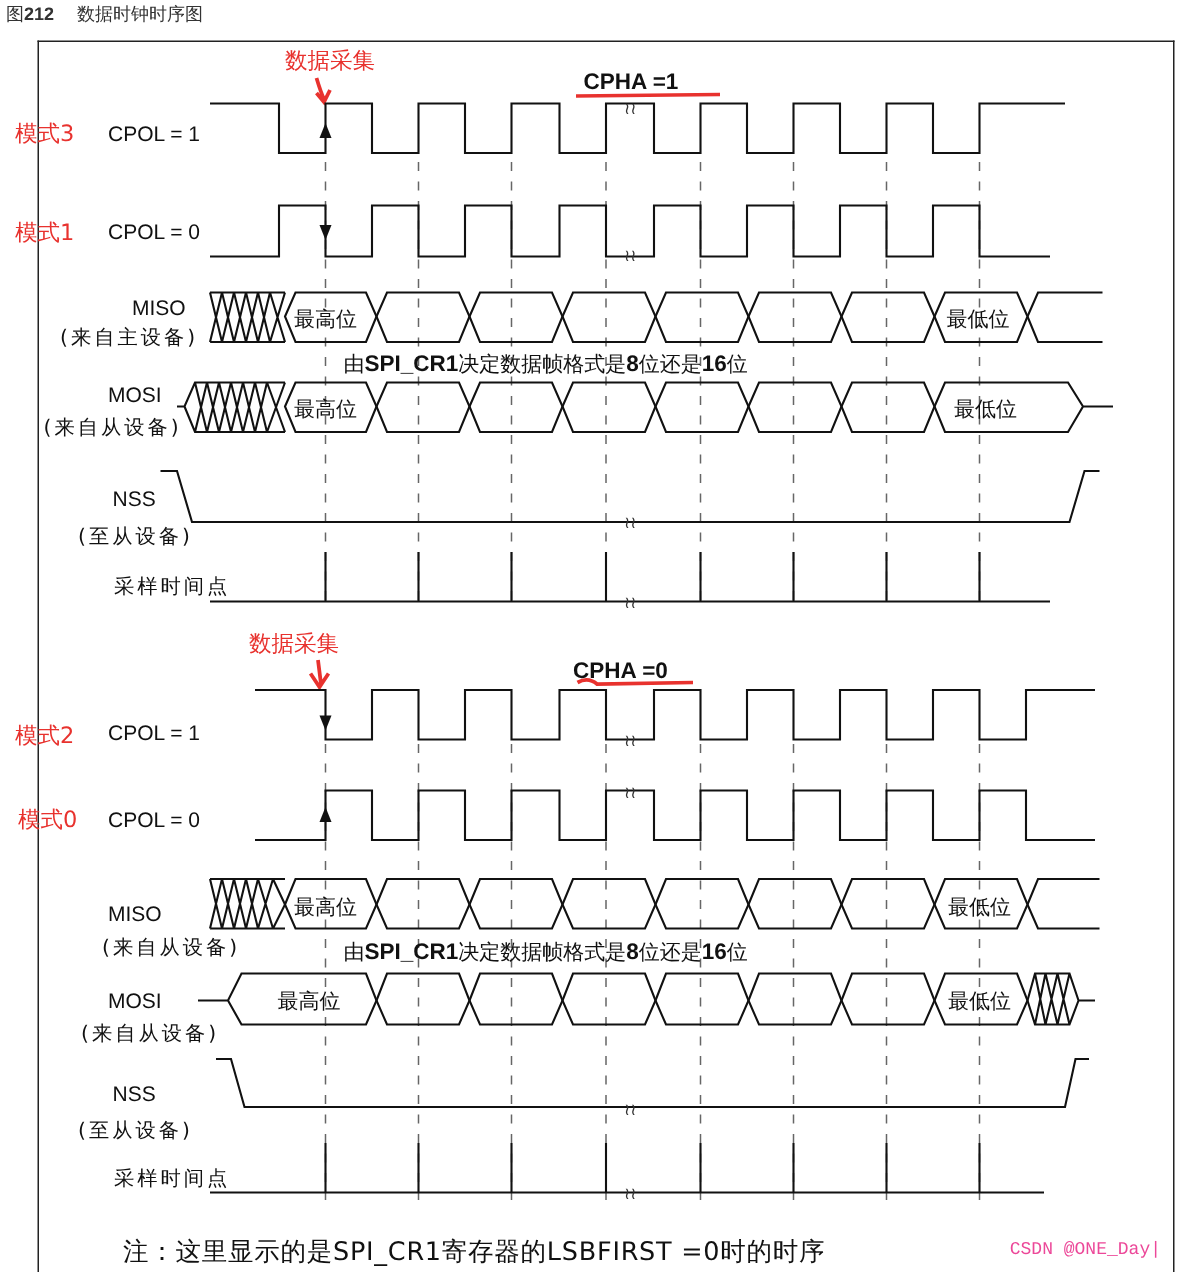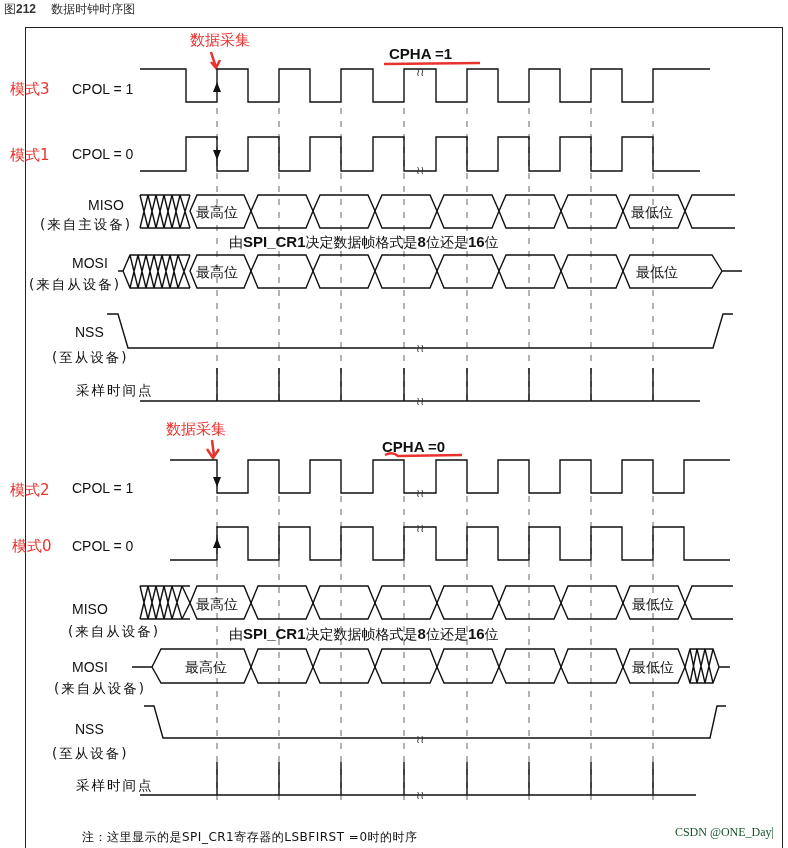--- a/index.html
+++ b/index.html
@@ -12,23 +12,23 @@
   svg { position:absolute; left:0; top:0; }
   .lbl { font-family:"Liberation Sans", sans-serif; font-size:14px; fill:#111; }
   .cn  { font-family:"DejaVu Sans", sans-serif; font-size:13.5px; fill:#111; letter-spacing:2px; }
   .cnb { font-family:"DejaVu Sans", sans-serif; font-size:14px; fill:#111; }
   .bold{ font-family:"Liberation Sans", sans-serif; font-weight:bold; font-size:15px; fill:#111; }
   .red { font-family:"DejaVu Sans", sans-serif; font-size:15px; fill:#e8322e; }
   .wave{ fill:none; stroke:#111; stroke-width:1.4; }
   .dash{ stroke:#666; stroke-width:1; stroke-dasharray:6,7; }
   .redln{ stroke:#e8322e; stroke-width:2.5; fill:none; }
   .brk { font-family:"Liberation Sans", sans-serif; font-size:11px; fill:#333; }
-  .wm  { position:absolute; right:14px; bottom:8px; font-size:12px; color:#14532d;
-         font-family:Liberation Serif, serif; }
-  .note{ position:absolute; left:82px; bottom:2px; font-size:12px; color:#111; letter-spacing:0.5px; }
+  .wm  { position:absolute; right:14px; bottom:8px; font-size:12px; color:#ec4899;
+         font-family:Liberation Mono, monospace; }
+  .note{ position:absolute; left:82px; bottom:2px; font-size:17px; color:#111; letter-spacing:0.5px; }
 </style>
 </head>
 <body>
 
 <div class="title"><span>图</span><span class="num">212</span><span>    </span><span>数据时钟时序图</span></div>
 
 <div class="frame"></div>
 
 <svg width="788" height="848" viewBox="0 0 788 848">
 

